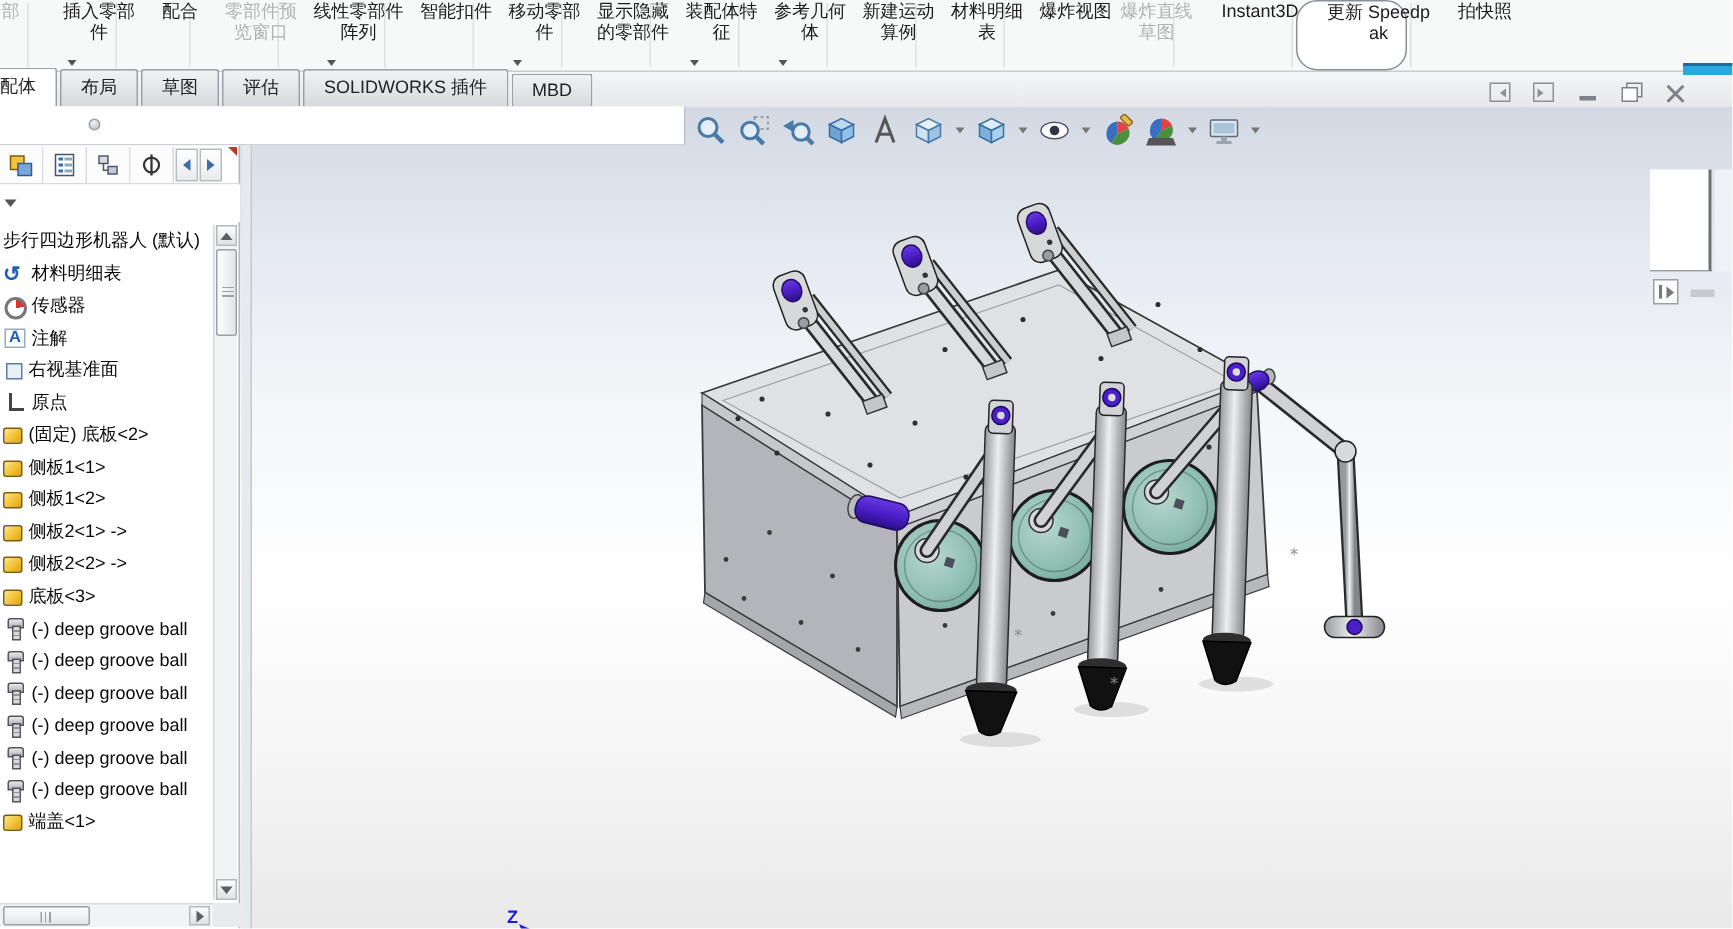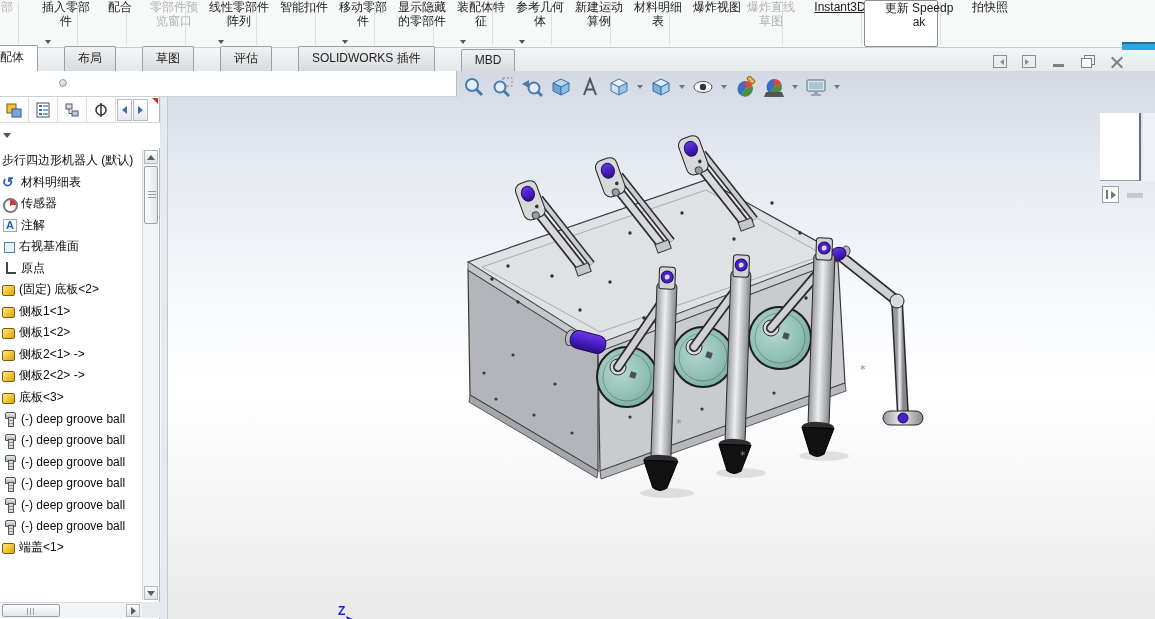--- a/index.html
+++ b/index.html
@@ -7,27 +7,27 @@
   #app { position:relative; width:1155px; height:619px; overflow:hidden; }
 
   
   #ribbon { position:absolute; left:0; top:0; width:1155px; height:48px; background:#f7f8f8; border-bottom:1px solid #c9cbce; display:flex; align-items:stretch; }
   .rbtn { position:relative; display:flex; flex-direction:column; align-items:center; padding-top:1px; color:#1c1c1c; }
   .rbtn .lbl { display:block; width:100%; text-align:center; font-size:12px; line-height:13.5px; word-break:break-all;margin-left:36px; }
   .rbtn.nowrap .lbl { white-space:nowrap; word-break:normal; }
   .rbtn.dis { color:#b2b2b2; }
   .rcaret { margin-top:auto; margin-bottom:3px; width:0; height:0; border-left:3.5px solid transparent; border-right:3.5px solid transparent; border-top:4px solid #555; }
   .rsep { width:1px; background:#dddfe1; margin:2px 2px; }
-  .w16{width:16px; overflow:hidden;} .w40{width:44px;} .w52{width:54px;} .w64{width:66px;} .w70{width:74px;text-decoration:underline;} .w72{width:74px;} .w56{width:58px;}
+  .w16{width:16px; overflow:hidden;} .w40{width:44px;} .w52{width:54px;} .w64{width:66px;} .w70{width:74px;} .w72{width:74px;} .w56{width:58px;}
   .clipfrag .lbl { width:52px; margin-left:-38px; }
-  .rbtn.pressed { background:#fff; border:1px solid #8a9097; border-radius:2px; }
+  .rbtn.pressed { background:#fff; border:1px solid #8a9097; border-radius:14px; }
 
   
   #tabrow { position:absolute; left:0; top:48px; width:1155px; height:23px; background:linear-gradient(#f4f5f6,#e7e8ea); display:flex; align-items:flex-end; }
-  .tab { font-size:12px; color:#222; padding:3px 13px 4px 13px; background:linear-gradient(#f1f2f3,#d7d9dc); border:1px solid #9aa0a6; border-bottom:none; border-radius:2px 2px 0 0; margin-right:2px; white-space:nowrap;margin-left:24px; }
+  .tab { font-size:12px; color:#222; padding:3px 13px 4px 13px; background:linear-gradient(#f1f2f3,#d7d9dc); border:1px solid #9aa0a6; border-bottom:none; border-radius:2px 2px 0 0; margin-right:2px; white-space:nowrap; }
   .tab.active { background:#fff; padding-bottom:5px; }
   .tab.clipL { margin-left:-14px; }
 
   
   #wincontrols { position:absolute; top:53px; left:990px; display:flex; align-items:center; gap:9px; }
   .wc { width:20px; height:16px; display:flex; align-items:center; justify-content:center; position:relative; }
   .paneico { width:14px; height:13px; border:1px solid #8a9097; position:relative; }
   .paneico i { position:absolute; top:3px; width:0; height:0; border-top:3px solid transparent; border-bottom:3px solid transparent; }
   .paneico.left i { right:2px; border-right:4px solid #8a9097; }
   .paneico.right i { left:2px; border-left:4px solid #8a9097; }

